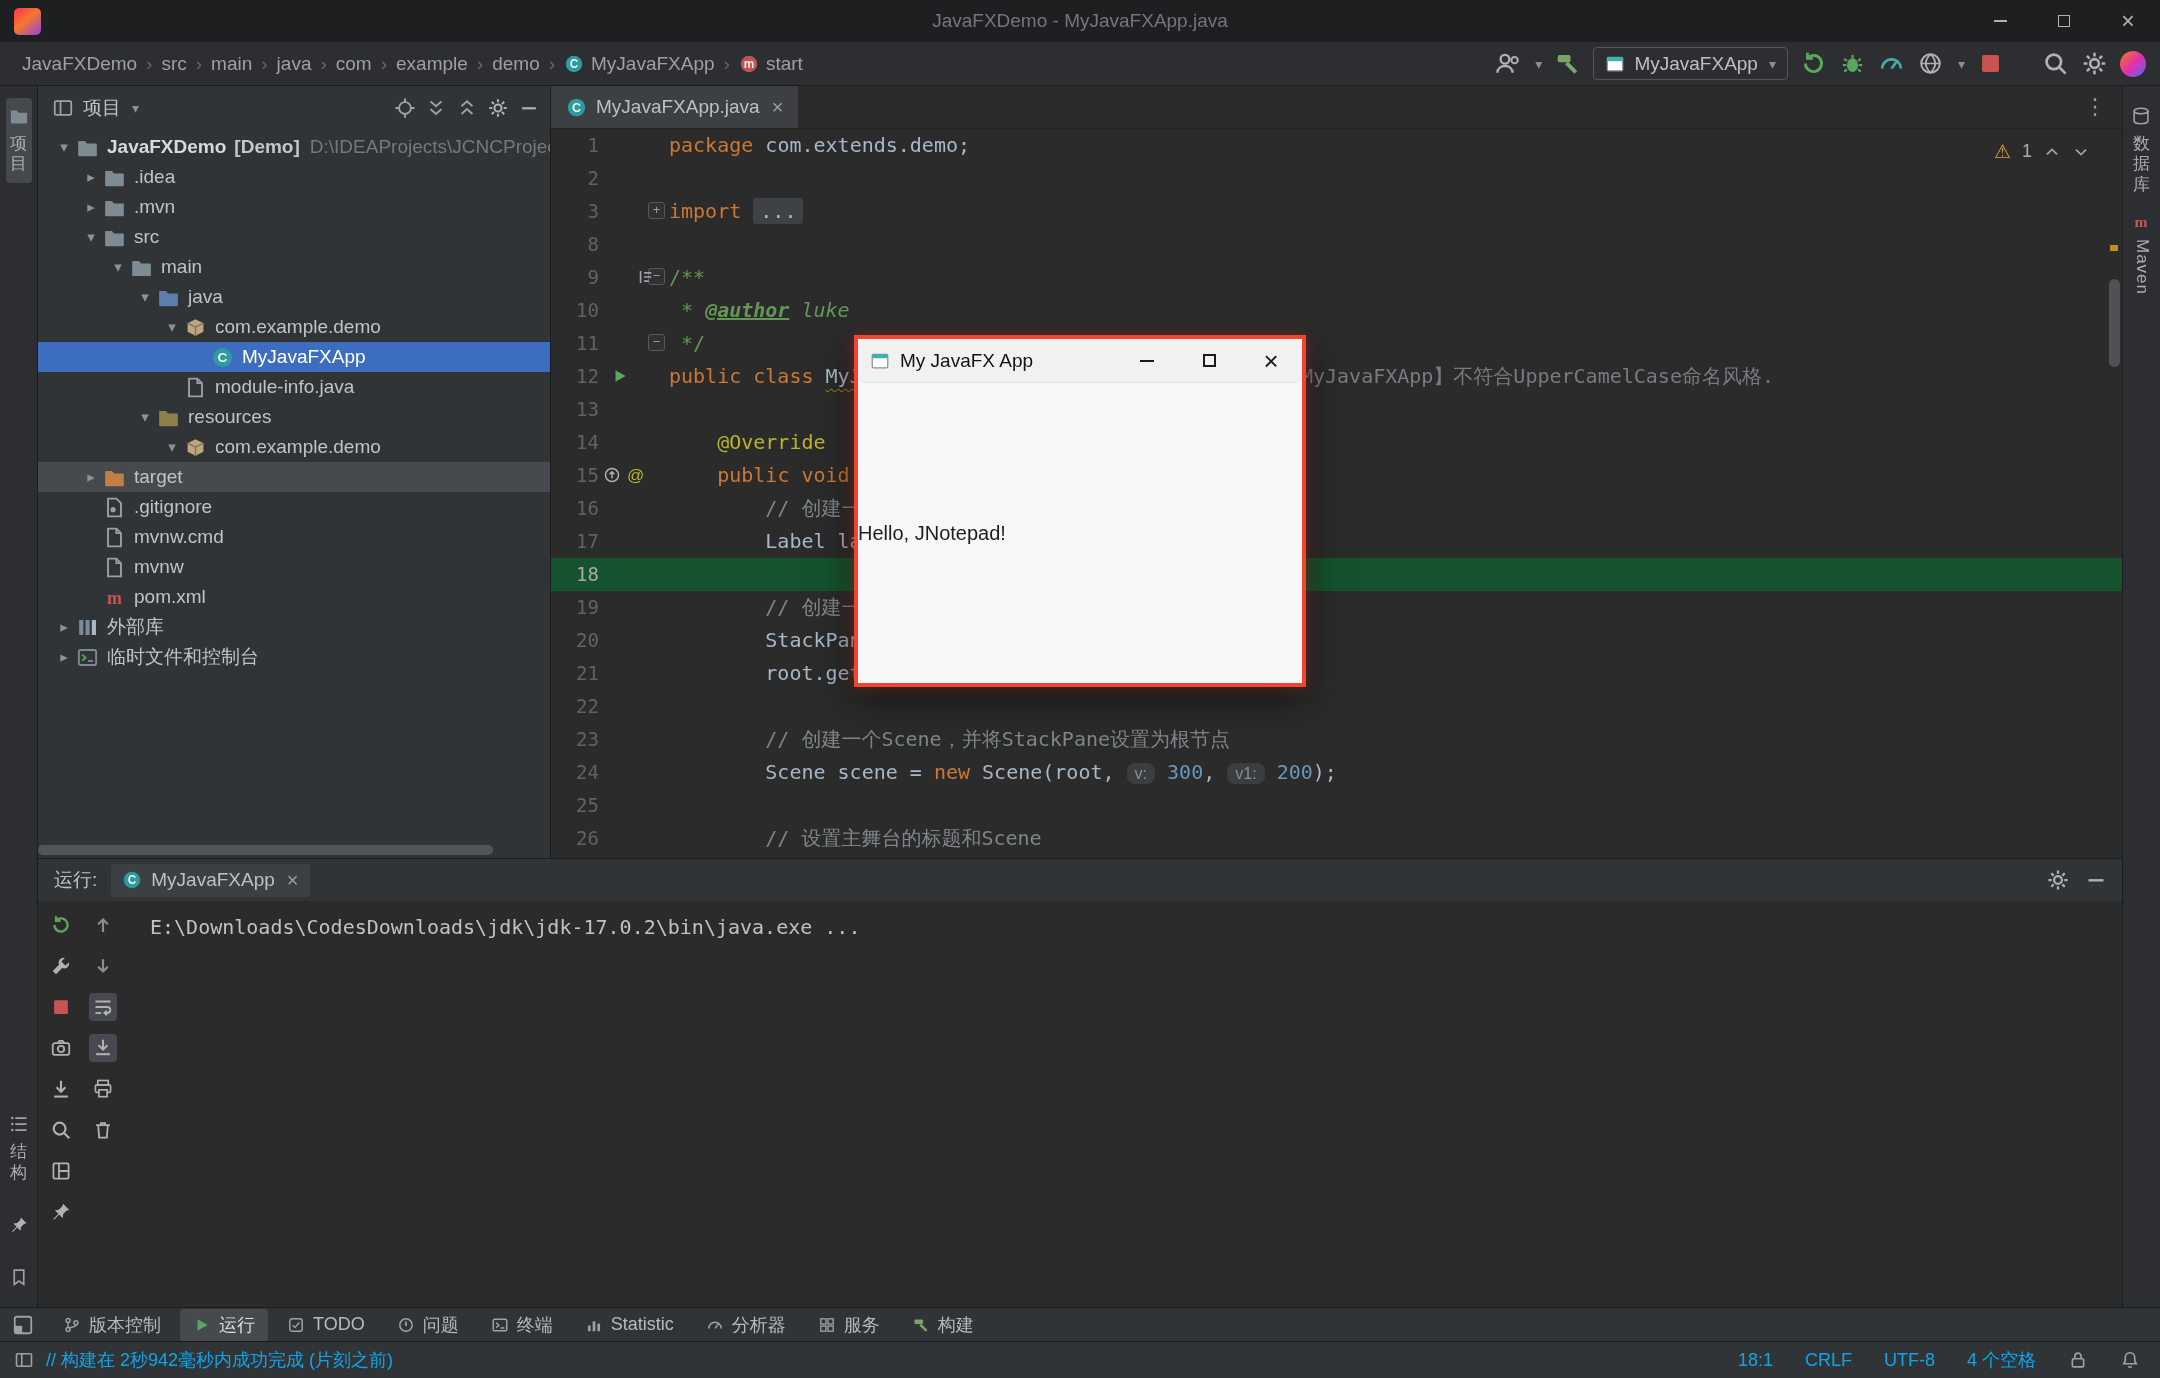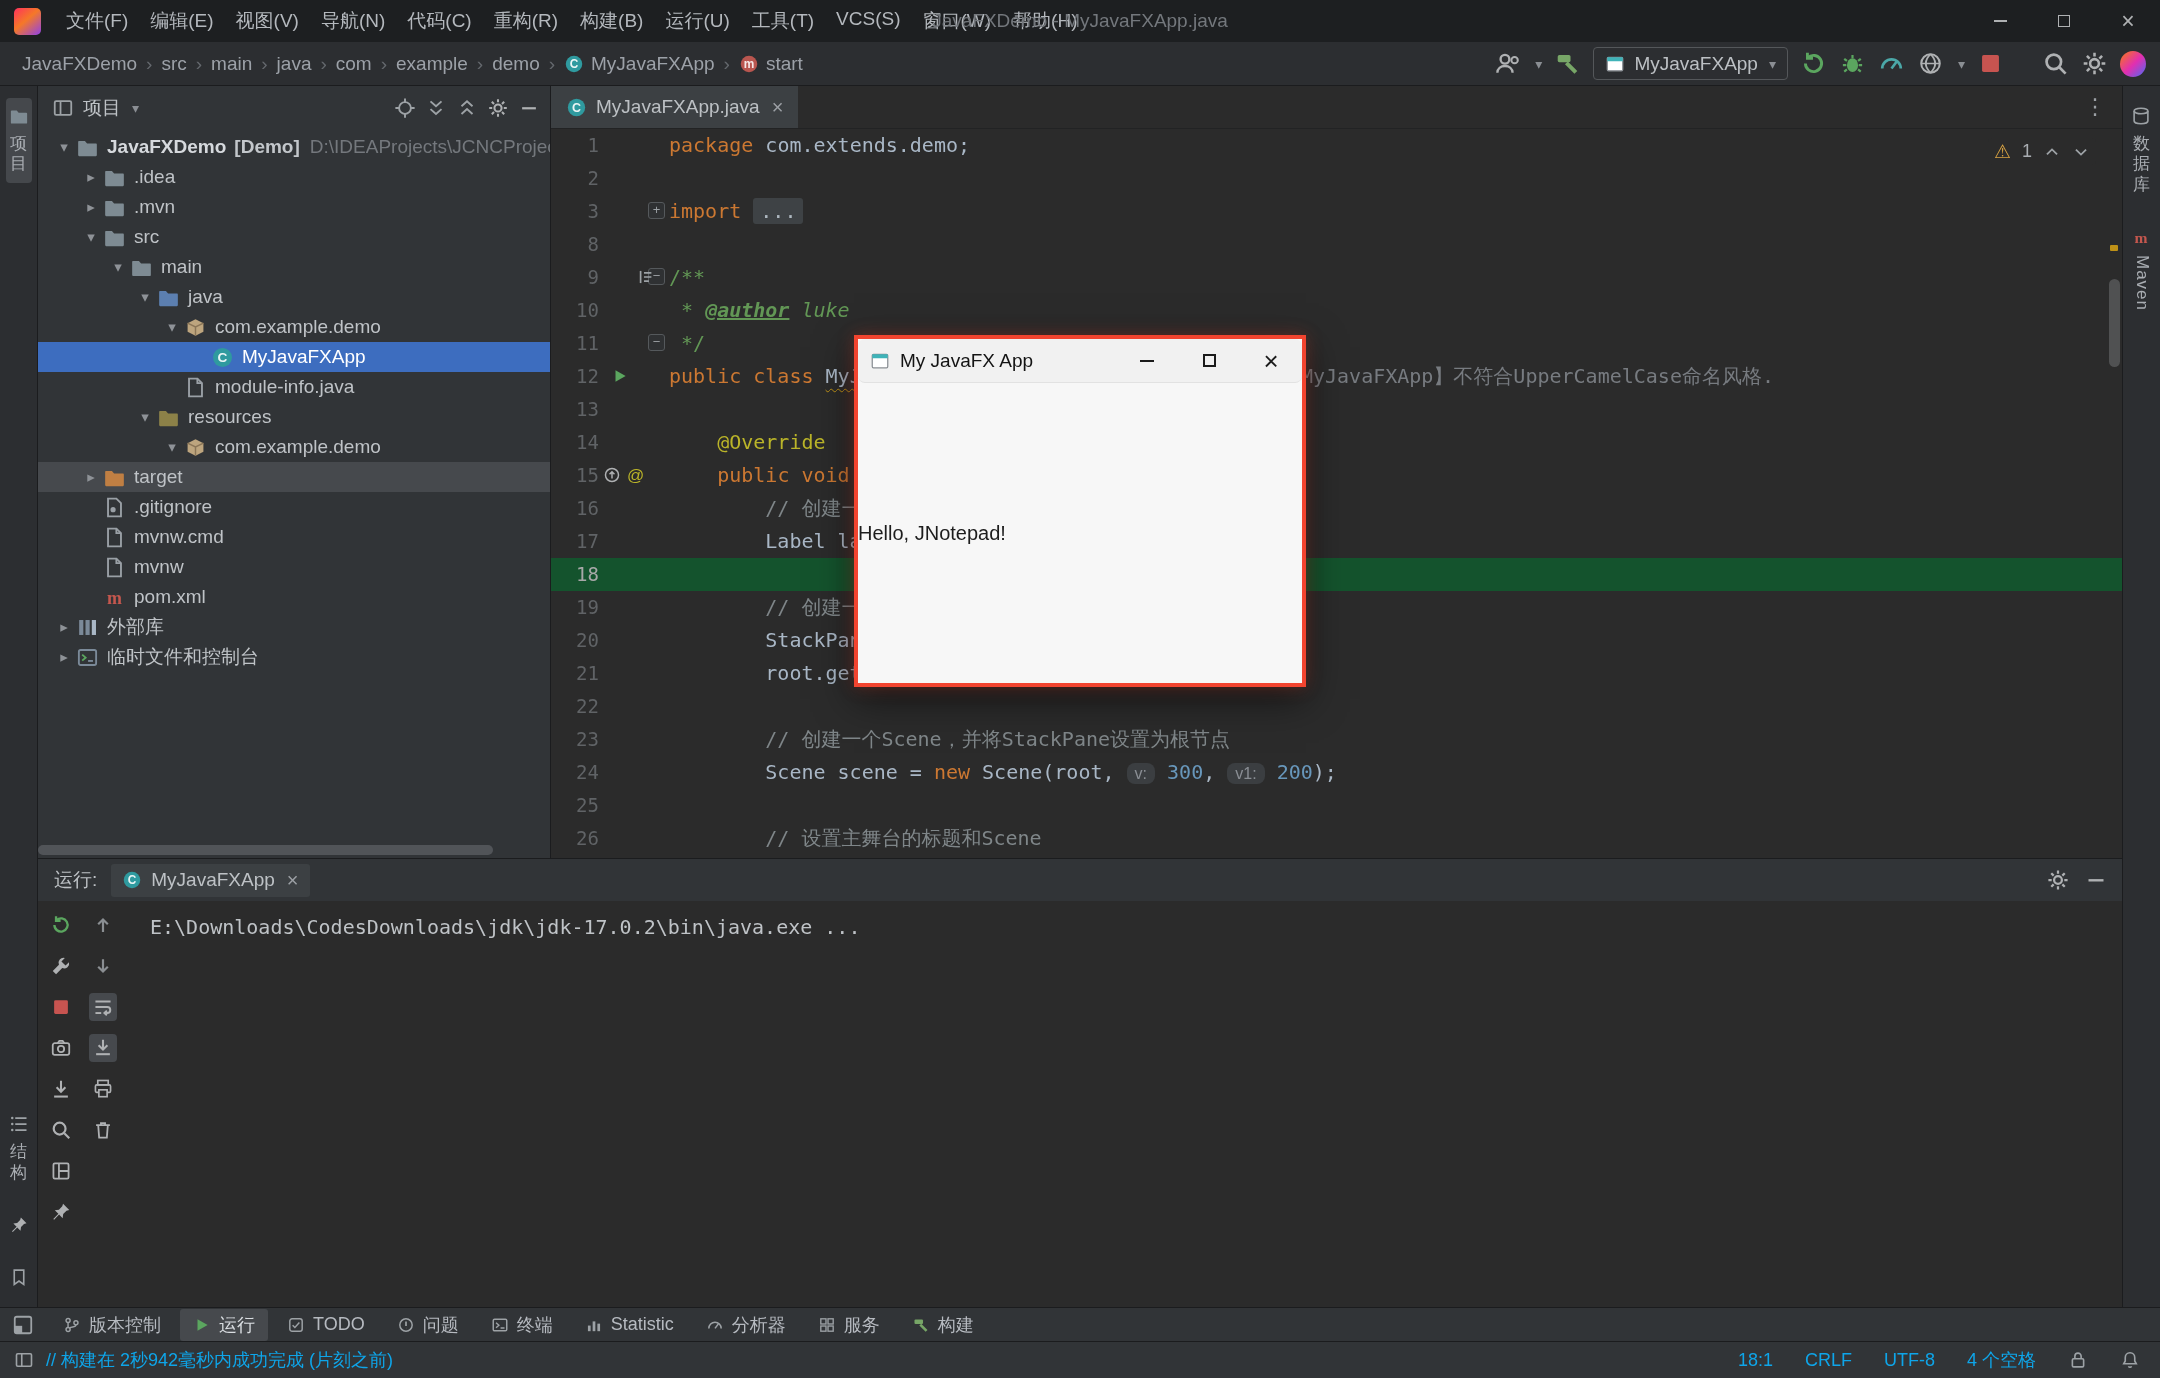--- a/index.html
+++ b/index.html
@@ -144,34 +144,20 @@
   .fxclose { font-size:26px; line-height:1; }
   .fxbody { flex:1; display:flex; align-items:center; background:#F7F7F7; color:#1d1d1d; font-size:20px; }
 </style>
 </head>
 <body>
 
 <div class="app">
 
   <div class="titlebar">
     <div class="logo"></div>
-    <div class="menus" id="menus">
-        <div class="menu">文件(F)</div>
-        <div class="menu">编辑(E)</div>
-        <div class="menu">视图(V)</div>
-        <div class="menu">导航(N)</div>
-        <div class="menu">代码(C)</div>
-        <div class="menu">重构(R)</div>
-        <div class="menu">构建(B)</div>
-        <div class="menu">运行(U)</div>
-        <div class="menu">工具(T)</div>
-        <div class="menu">VCS(S)</div>
-        <div class="menu">窗口(W)</div>
-        <div class="menu">帮助(H)</div>
-      </div>
     <div class="wtitle">JavaFXDemo - MyJavaFXApp.java</div>
     <div class="wctrls">
       <div class="wc">
           <span class="wc-minbar"></span>
         </div>
       <div class="wc">
           <span class="wc-maxbox"></span>
         </div>
       <div class="wc wc-x">×</div>
     </div>
@@ -777,21 +763,21 @@
               </div>
           </div>
           <div class="console">
             <span>E:\Downloads\CodesDownloads\jdk\jdk-17.0.2\bin\java.exe ...</span>
           </div>
         </div>
       </div>
     </div>
 
     <div class="strip rstrip">
-      <div id="rstrip-top" style="display:flex;flex-direction:column;gap:16px;align-items:center;">
+      <div id="rstrip-top" style="display:flex;flex-direction:column;gap:0;align-items:center;">
           <div class="vtab">
             <span class="ic" style="height: 20px; width: 20px;">
               <svg viewBox="0 0 16 16" width="100%" height="100%" fill="none">
                 <ellipse cx="8" cy="4" rx="5.5" ry="2.2" stroke="#9DA2A6" stroke-width="1.3"></ellipse>
                 <path d="M2.5 4v8c0 1.2 2.5 2.2 5.5 2.2s5.5-1 5.5-2.2V4" stroke="#9DA2A6" stroke-width="1.3"></path>
               </svg>
             </span>
             <span class="vlabel">数据库</span>
           </div>
           <div class="vtab">

